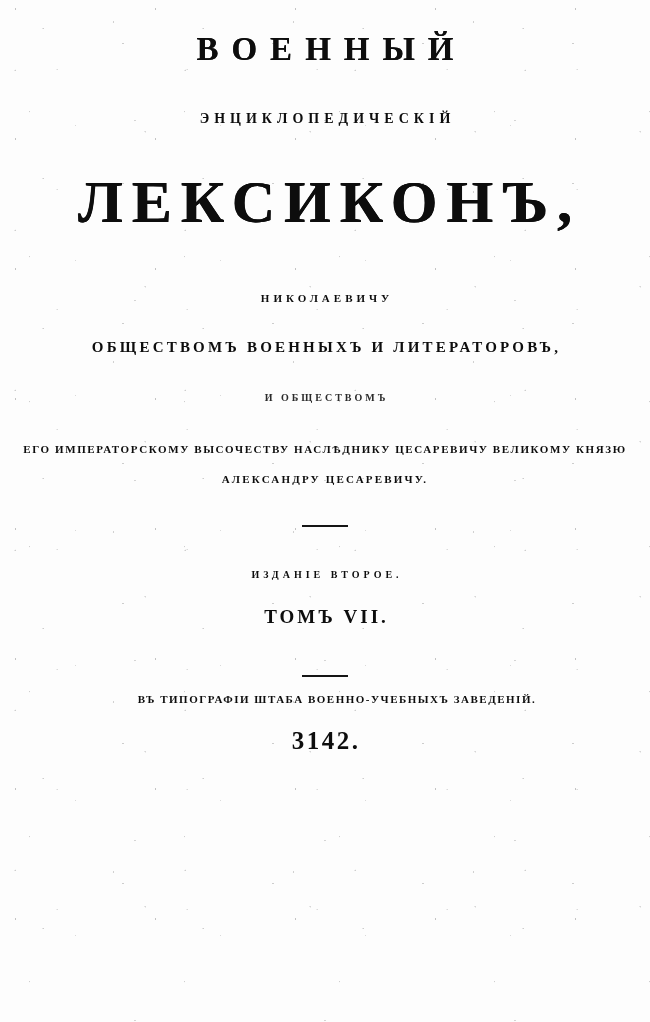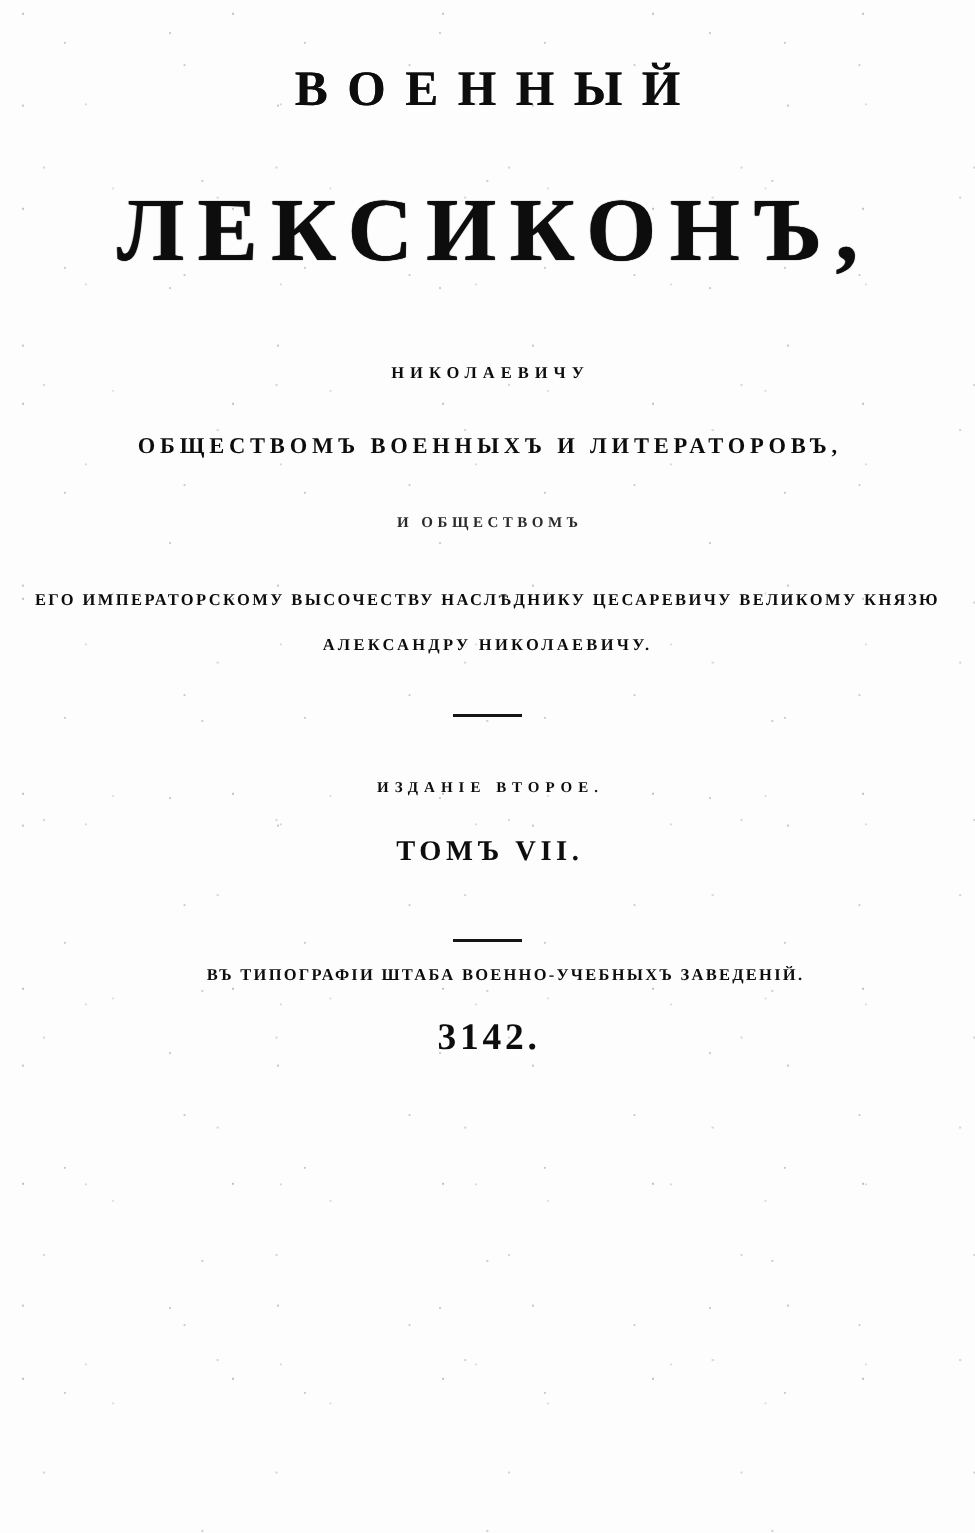--- a/index.html
+++ b/index.html
@@ -36,21 +36,21 @@
       radial-gradient(circle at 71% 67%, rgba(40,40,40,0.35) 0.6px, transparent 1px),
       radial-gradient(circle at 19% 77%, rgba(40,40,40,0.4) 0.5px, transparent 0.9px),
       radial-gradient(circle at 88% 85%, rgba(40,40,40,0.33) 0.6px, transparent 1px),
       radial-gradient(circle at 52% 93%, rgba(40,40,40,0.3) 0.5px, transparent 0.9px);
     background-size: 140px 130px, 160px 150px, 180px 170px, 150px 140px, 170px 160px,
                      130px 120px, 190px 180px, 155px 145px, 165px 155px, 145px 135px;
   }
   .content {
     position: relative;
     z-index: 2;
-    padding-top: 42px;
+    padding-top: 31px;
     text-align: center;
   }
 
   .line-military {
     font-family: "Liberation Serif", serif;
     font-weight: bold;
     font-size: 33px;
     letter-spacing: 13px;
     margin-left: 13px;
     line-height: 1.1;
@@ -154,32 +154,33 @@
 </head>
 <body>
 
 <div class="page">
   <div class="speckle"></div>
 
   <div class="content">
 
     <div class="line-military">ВОЕННЫЙ</div>
 
+    <div class="line-encyclo">ЭНЦИКЛОПЕДИЧЕСКІЙ</div>
 
     <div class="line-lexicon">ЛЕКСИКОНЪ,</div>
 
     <div class="line-published">НИКОЛАЕВИЧУ</div>
 
     <div class="line-society">ОБЩЕСТВОМЪ ВОЕННЫХЪ И ЛИТЕРАТОРОВЪ,</div>
 
     <div class="line-dedicated">И ОБЩЕСТВОМЪ</div>
 
     <div class="line-dedication-1">ЕГО ИМПЕРАТОРСКОМУ ВЫСОЧЕСТВУ НАСЛѢДНИКУ ЦЕСАРЕВИЧУ ВЕЛИКОМУ КНЯЗЮ</div>
 
-    <div class="line-dedication-2">АЛЕКСАНДРУ НИКОЛАЕВИЧУ.</div>
+    <div class="line-dedication-2">АЛЕКСАНДРУ ЦЕСАРЕВИЧУ.</div>
 
     <div class="rule rule-1"></div>
 
     <div class="line-edition">ИЗДАНІЕ ВТОРОЕ.</div>
 
     <div class="line-volume">ТОМЪ VII.</div>
 
     <div class="rule rule-2"></div>
 
 

